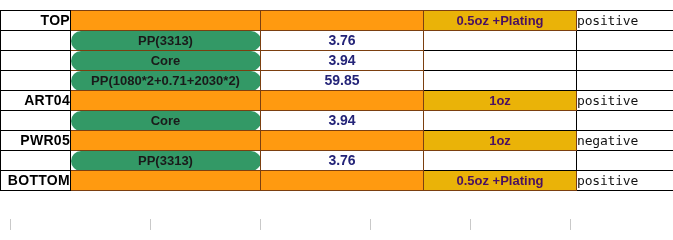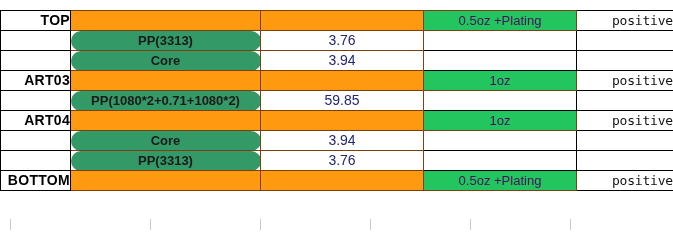--- a/index.html
+++ b/index.html
@@ -73,41 +73,41 @@
     border-radius: 10px;
   }
 
   .cell-blank-white {
     background: #ffffff;
   }
 
   .cell-thk {
     background: #ffffff;
     color: #242478;
-    font-weight: normal;
+    font-weight: bold;
     font-size: 14px;
     text-align: center;
     border-color: #7B3F10 !important;
   }
 
   .cell-cu {
-    background: #22c55e;
+    background: #eab308;
     color: #4a1060;
-    font-weight: normal;
+    font-weight: bold;
     font-size: 13px;
     text-align: center;
     border-color: #7B3F10 !important;
   }
 
   .cell-pol {
     background: #ffffff;
     color: #111111;
     font-family: "DejaVu Sans Mono", "Liberation Mono", monospace;
     font-size: 13px;
-    text-align: right;
+    text-align: left;
     padding-left: 3px;
     letter-spacing: -0.2px;
   }
 
   .cell-pol-empty {
     background: #ffffff;
   }
 
   
   #bottom-grid {
@@ -172,46 +172,46 @@
           <td class="cell-pol-empty"></td>
         </tr>
         <tr>
           <td class="cell-layer"></td>
           <td class="cell-diel">Core</td>
           <td class="cell-thk">3.94</td>
           <td class="cell-blank-white"></td>
           <td class="cell-pol-empty"></td>
         </tr>
         <tr>
-          <td class="cell-layer">ART03</td>
+          <td class="cell-layer"></td>
+          <td class="cell-diel">PP(1080*2+0.71+2030*2)</td>
+          <td class="cell-thk">59.85</td>
+          <td class="cell-blank-white"></td>
+          <td class="cell-pol-empty"></td>
+        </tr>
+        <tr>
+          <td class="cell-layer">ART04</td>
           <td class="cell-copper"></td>
           <td class="cell-copper"></td>
           <td class="cell-cu">1oz</td>
           <td class="cell-pol">positive</td>
         </tr>
         <tr>
           <td class="cell-layer"></td>
-          <td class="cell-diel">PP(1080*2+0.71+1080*2)</td>
-          <td class="cell-thk">59.85</td>
-          <td class="cell-blank-white"></td>
-          <td class="cell-pol-empty"></td>
-        </tr>
-        <tr>
-          <td class="cell-layer">ART04</td>
-          <td class="cell-copper"></td>
-          <td class="cell-copper"></td>
-          <td class="cell-cu">1oz</td>
-          <td class="cell-pol">positive</td>
-        </tr>
-        <tr>
-          <td class="cell-layer"></td>
           <td class="cell-diel">Core</td>
           <td class="cell-thk">3.94</td>
           <td class="cell-blank-white"></td>
           <td class="cell-pol-empty"></td>
+        </tr>
+        <tr>
+          <td class="cell-layer">PWR05</td>
+          <td class="cell-copper"></td>
+          <td class="cell-copper"></td>
+          <td class="cell-cu">1oz</td>
+          <td class="cell-pol">negative</td>
         </tr>
         <tr>
           <td class="cell-layer"></td>
           <td class="cell-diel">PP(3313)</td>
           <td class="cell-thk">3.76</td>
           <td class="cell-blank-white"></td>
           <td class="cell-pol-empty"></td>
         </tr>
         <tr>
           <td class="cell-layer">BOTTOM</td>

